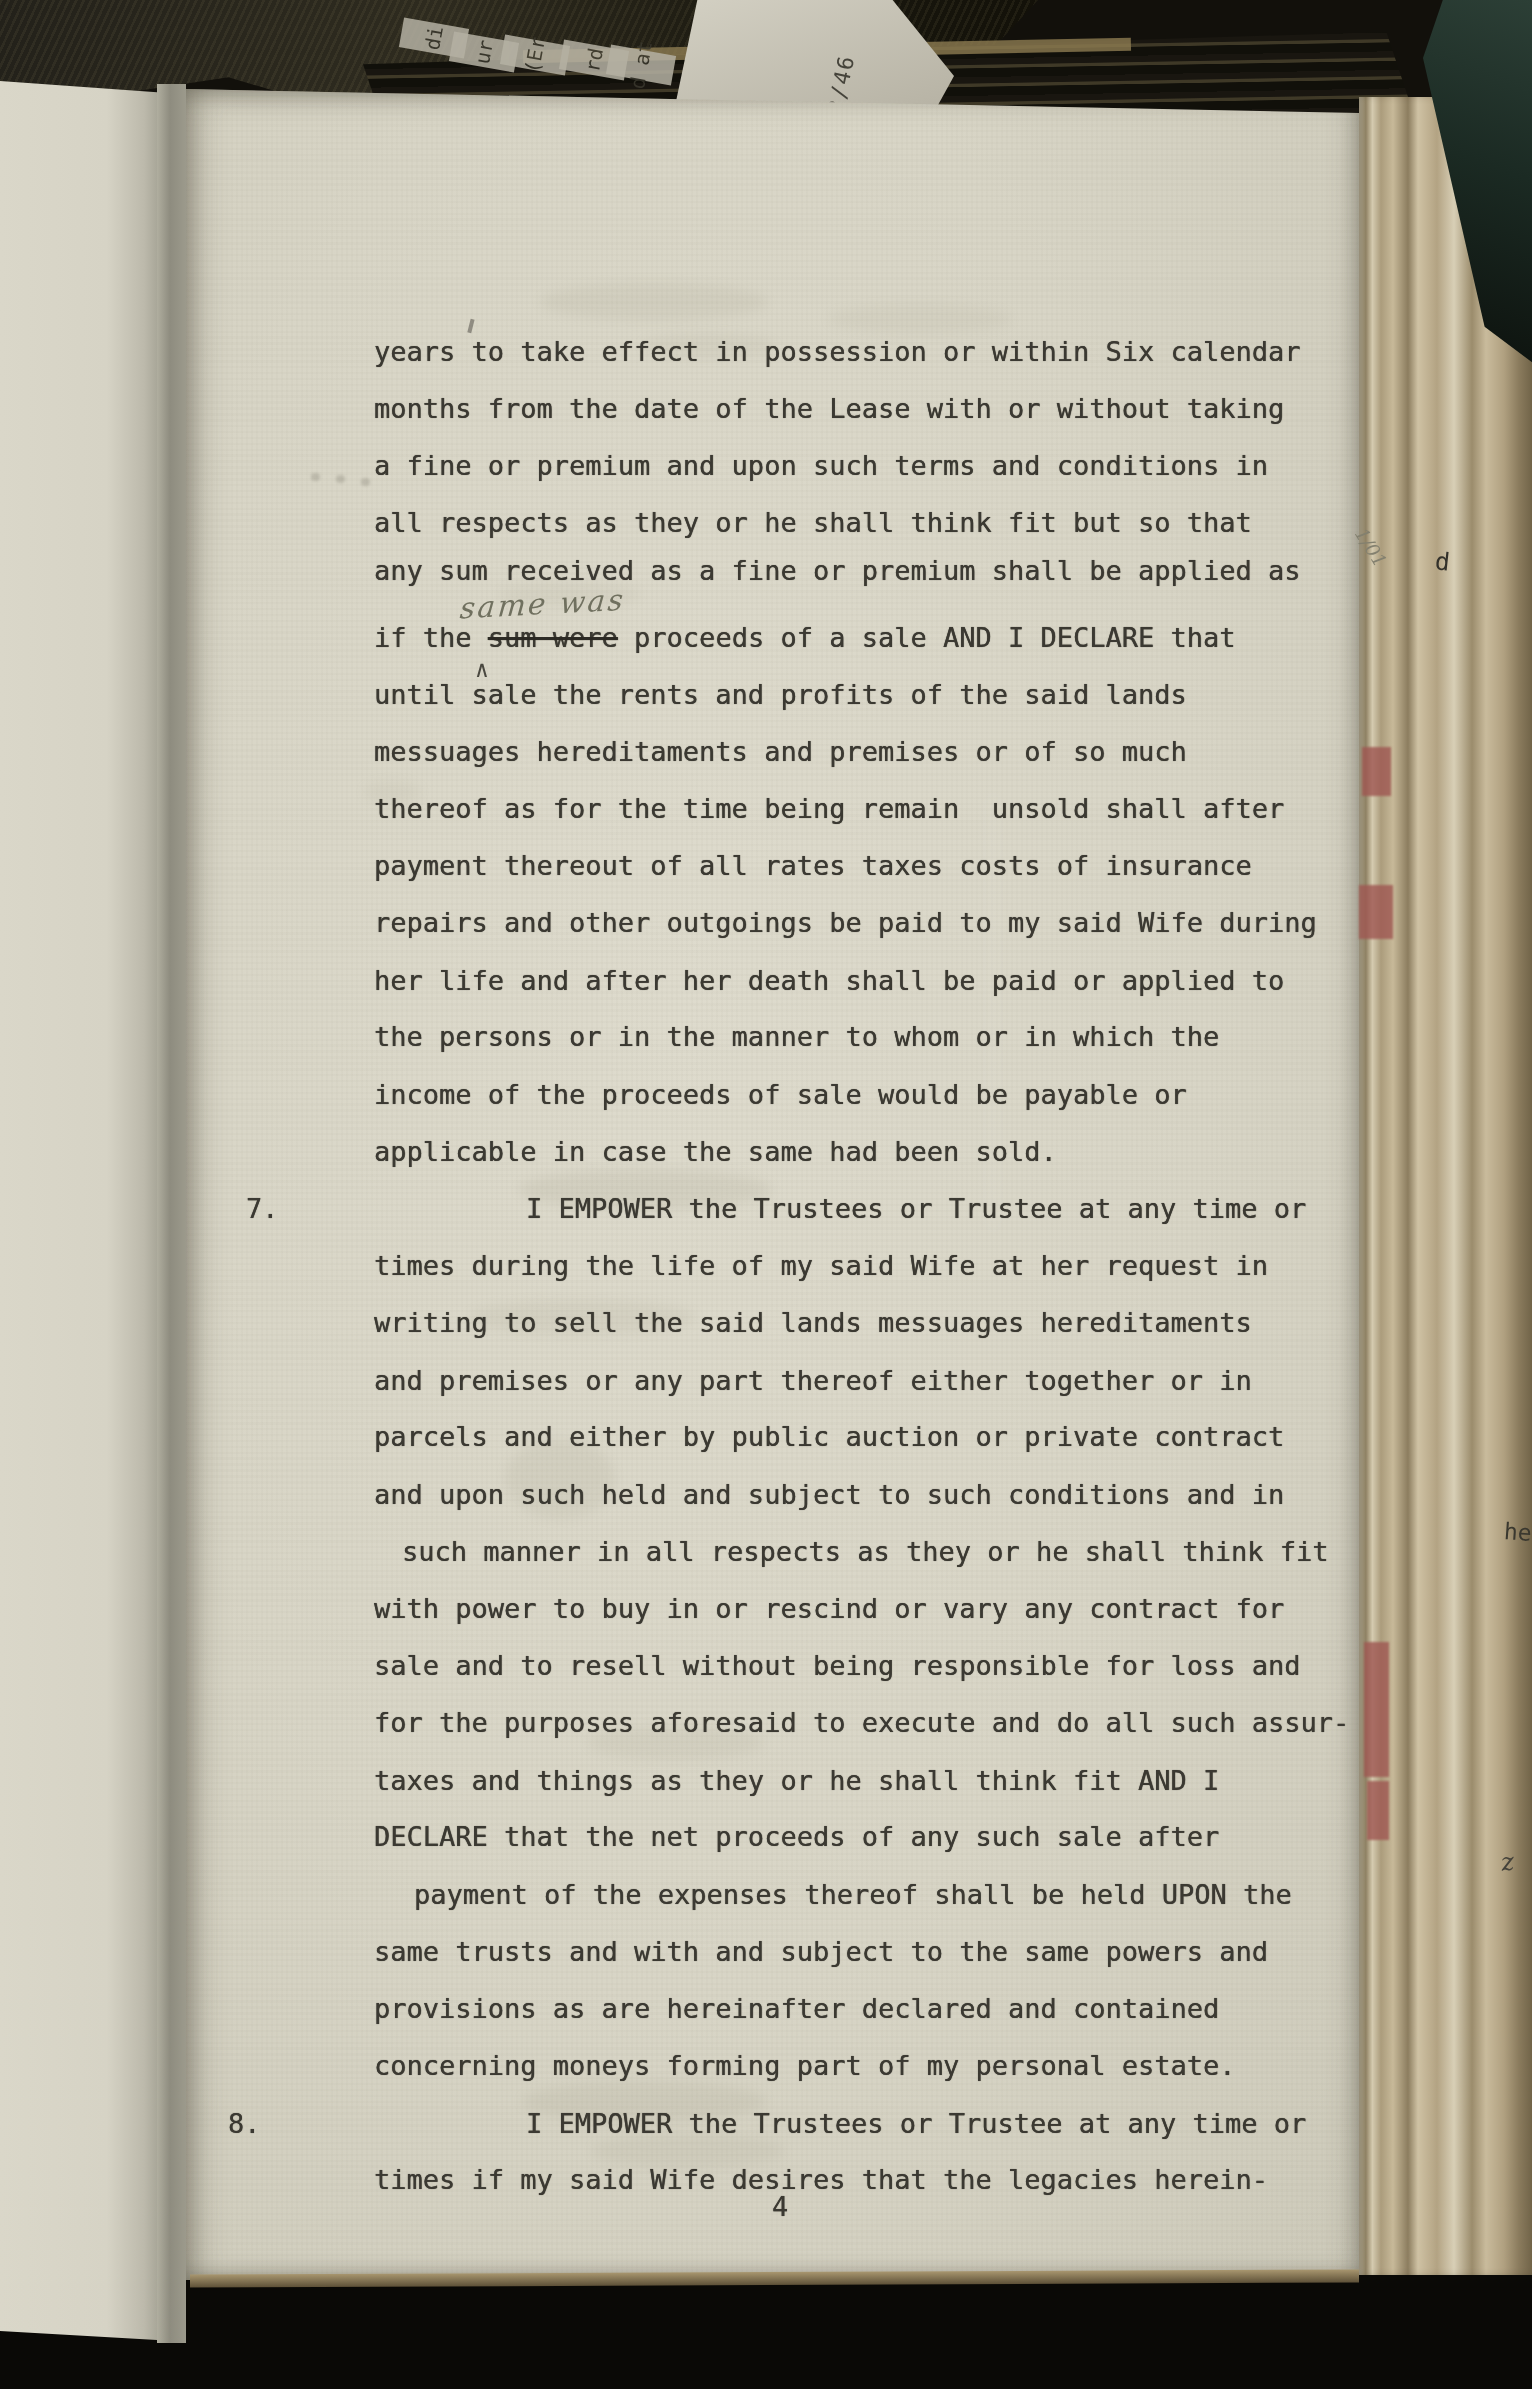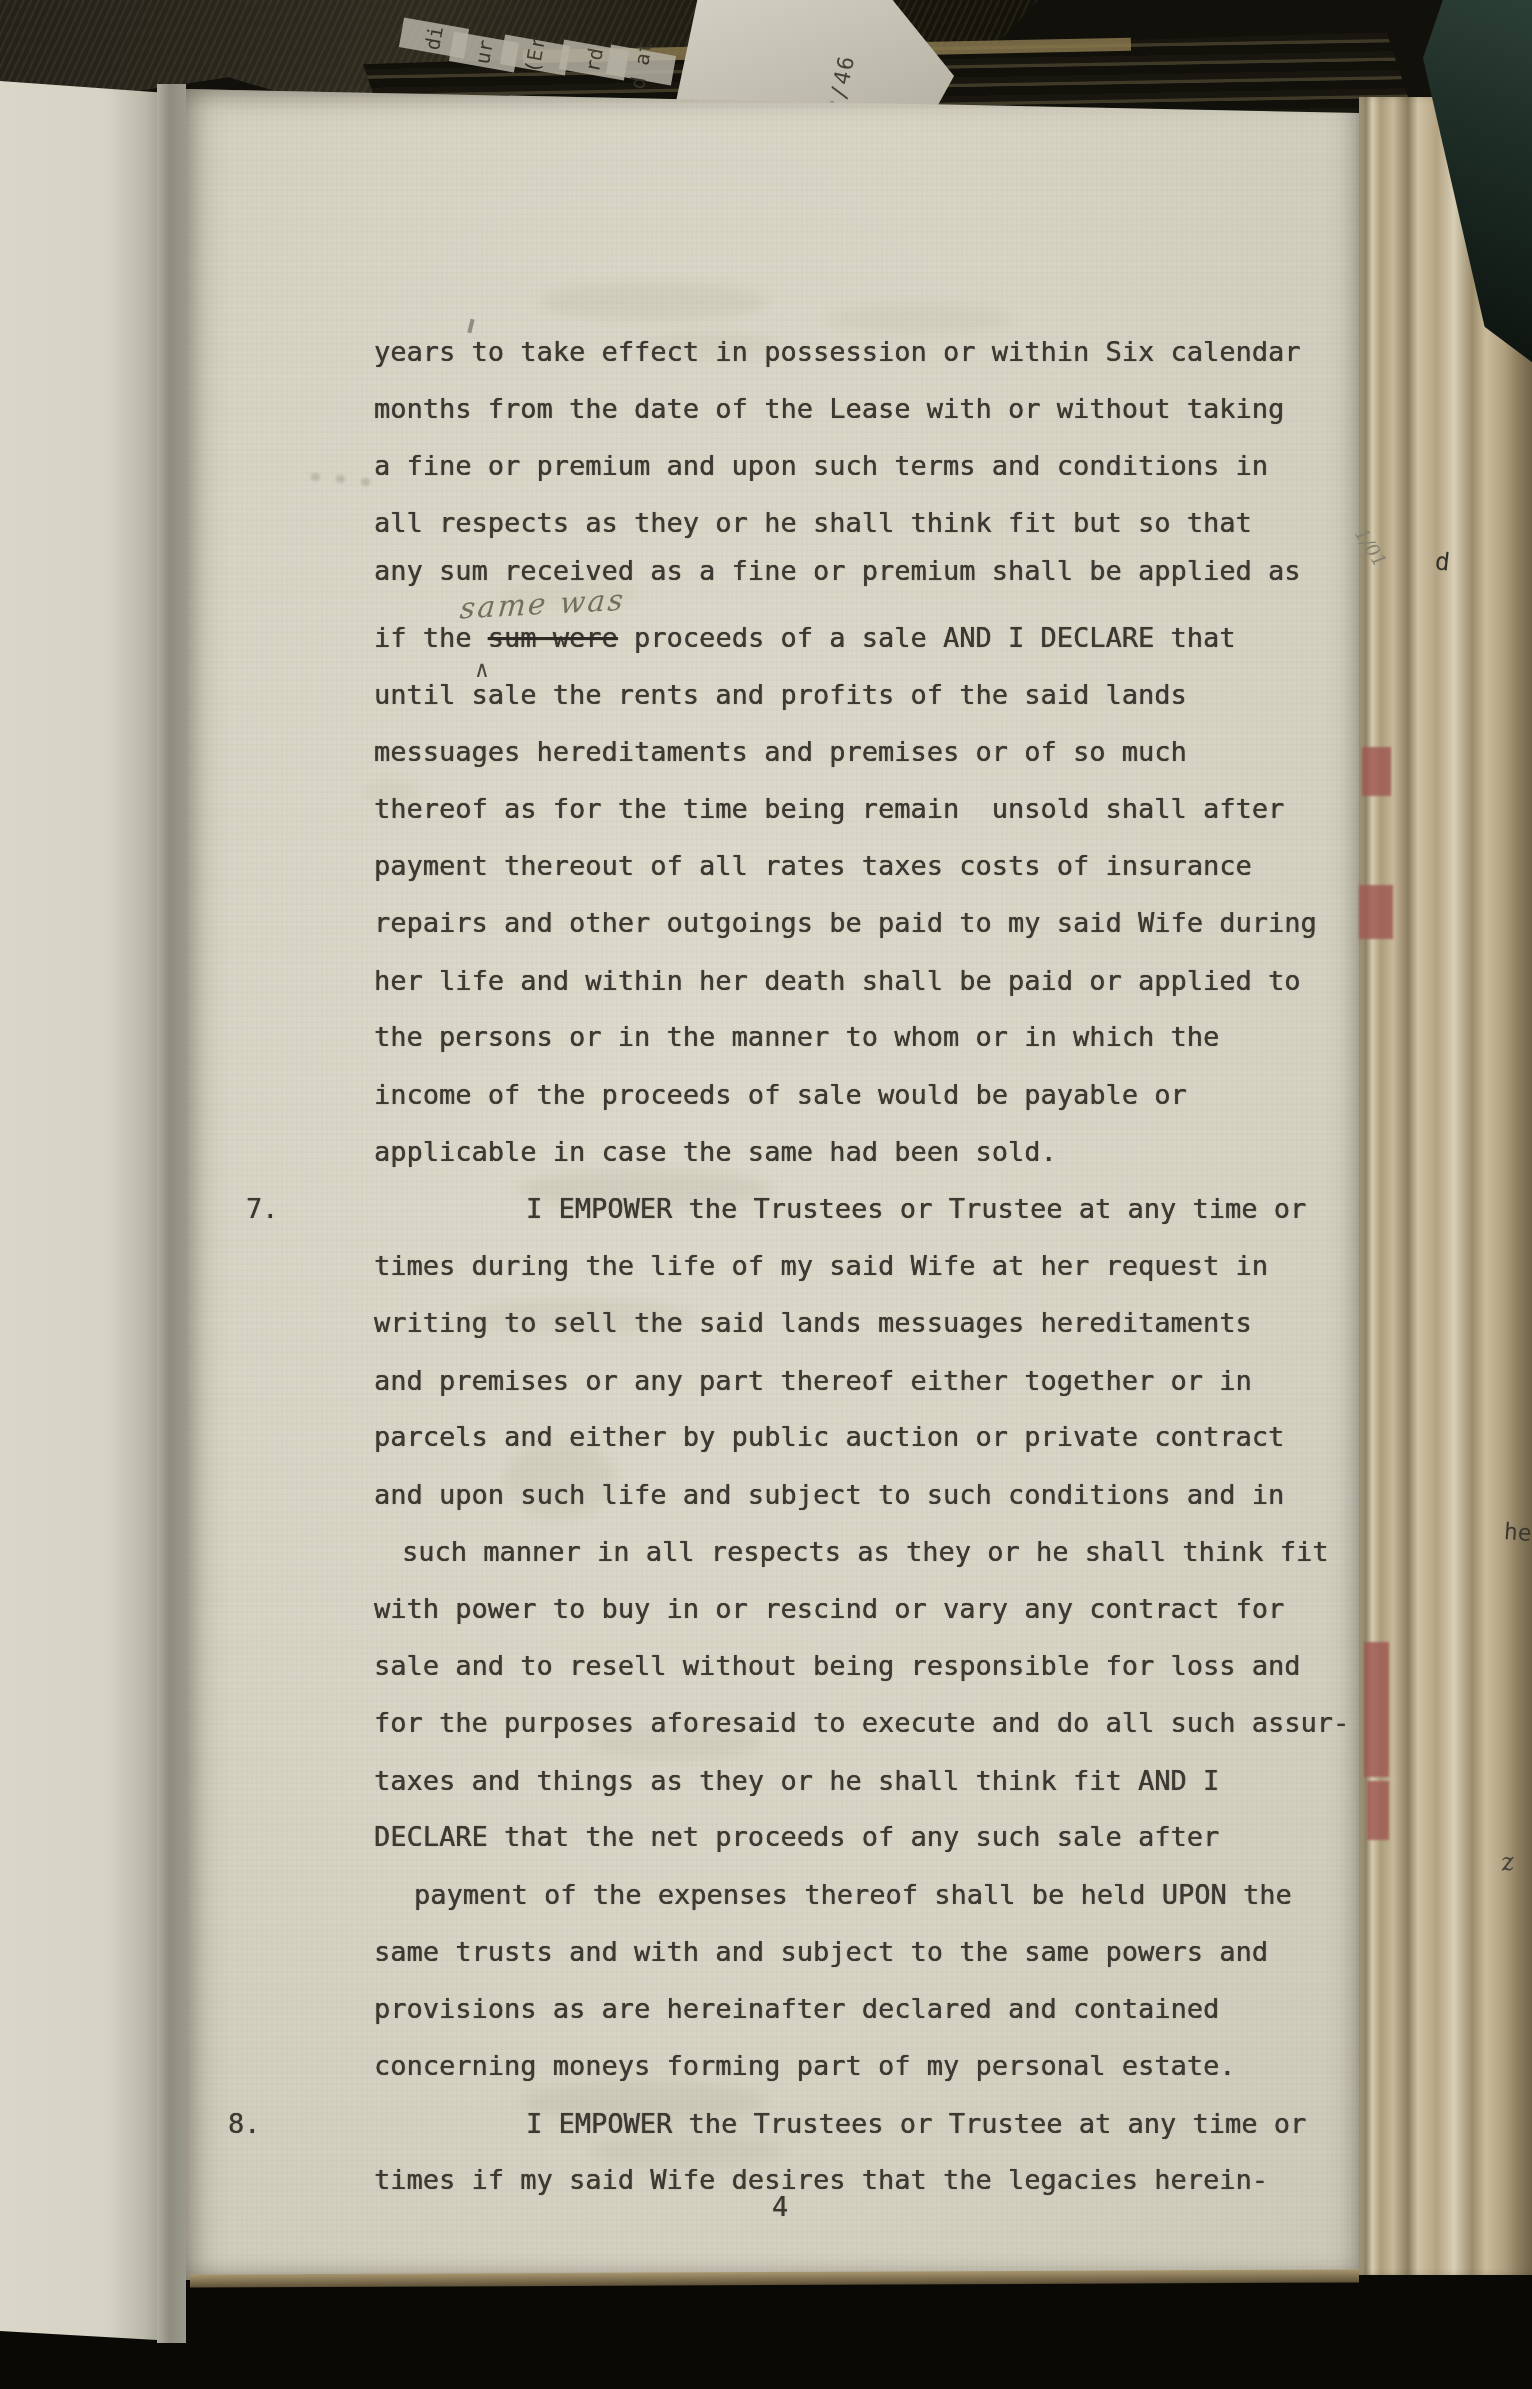--- a/index.html
+++ b/index.html
@@ -158,31 +158,31 @@
       <div class="line" style="top: 393px;">months from the date of the Lease with or without taking</div>
       <div class="line" style="top: 450px;">a fine or premium and upon such terms and conditions in</div>
       <div class="line" style="top: 507px;">all respects as they or he shall think fit but so that</div>
       <div class="line" style="top: 555px;">any sum received as a fine or premium shall be applied as</div>
       <div class="line" style="top: 622px;"><span>if the </span><span class="struck">sum were</span><span> proceeds of a sale AND I DECLARE that</span><span class="hand-note">same was</span><span class="caret-mark">∧</span></div>
       <div class="line" style="top: 679px;">until sale the rents and profits of the said lands</div>
       <div class="line" style="top: 736px;">messuages hereditaments and premises or of so much</div>
       <div class="line" style="top: 793px;">thereof as for the time being remain  unsold shall after</div>
       <div class="line" style="top: 850px;">payment thereout of all rates taxes costs of insurance</div>
       <div class="line" style="top: 907px;">repairs and other outgoings be paid to my said Wife during</div>
-      <div class="line" style="top: 965px;">her life and within her death shall be paid or applied to</div>
+      <div class="line" style="top: 965px;">her life and after her death shall be paid or applied to</div>
       <div class="line" style="top: 1021px;">the persons or in the manner to whom or in which the</div>
       <div class="line" style="top: 1079px;">income of the proceeds of sale would be payable or</div>
       <div class="line" style="top: 1136px;">applicable in case the same had been sold.</div>
       <div class="margin-num" style="left: 246px; top: 1193px;">7.</div>
       <div class="line indent" style="top: 1193px;">I EMPOWER the Trustees or Trustee at any time or</div>
       <div class="line" style="top: 1250px;">times during the life of my said Wife at her request in</div>
       <div class="line" style="top: 1307px;">writing to sell the said lands messuages hereditaments</div>
       <div class="line" style="top: 1365px;">and premises or any part thereof either together or in</div>
       <div class="line" style="top: 1421px;">parcels and either by public auction or private contract</div>
-      <div class="line" style="top: 1479px;">and upon such life and subject to such conditions and in</div>
+      <div class="line" style="top: 1479px;">and upon such held and subject to such conditions and in</div>
       <div class="line" style="top: 1536px; margin-left: 28px;">such manner in all respects as they or he shall think fit</div>
       <div class="line" style="top: 1593px;">with power to buy in or rescind or vary any contract for</div>
       <div class="line" style="top: 1650px;">sale and to resell without being responsible for loss and</div>
       <div class="line" style="top: 1707px;">for the purposes aforesaid to execute and do all such assur-</div>
       <div class="line" style="top: 1765px;">taxes and things as they or he shall think fit AND I</div>
       <div class="line" style="top: 1821px;">DECLARE that the net proceeds of any such sale after</div>
       <div class="line" style="top: 1879px; margin-left: 40px;">payment of the expenses thereof shall be held UPON the</div>
       <div class="line" style="top: 1936px;">same trusts and with and subject to the same powers and</div>
       <div class="line" style="top: 1993px;">provisions as are hereinafter declared and contained</div>
       <div class="line" style="top: 2050px;">concerning moneys forming part of my personal estate.</div>

